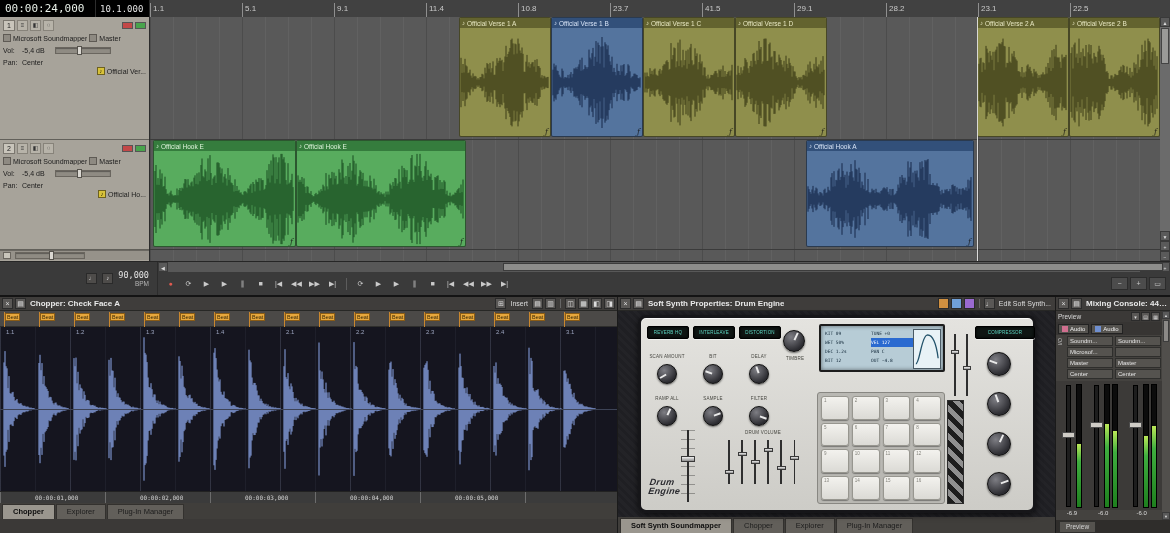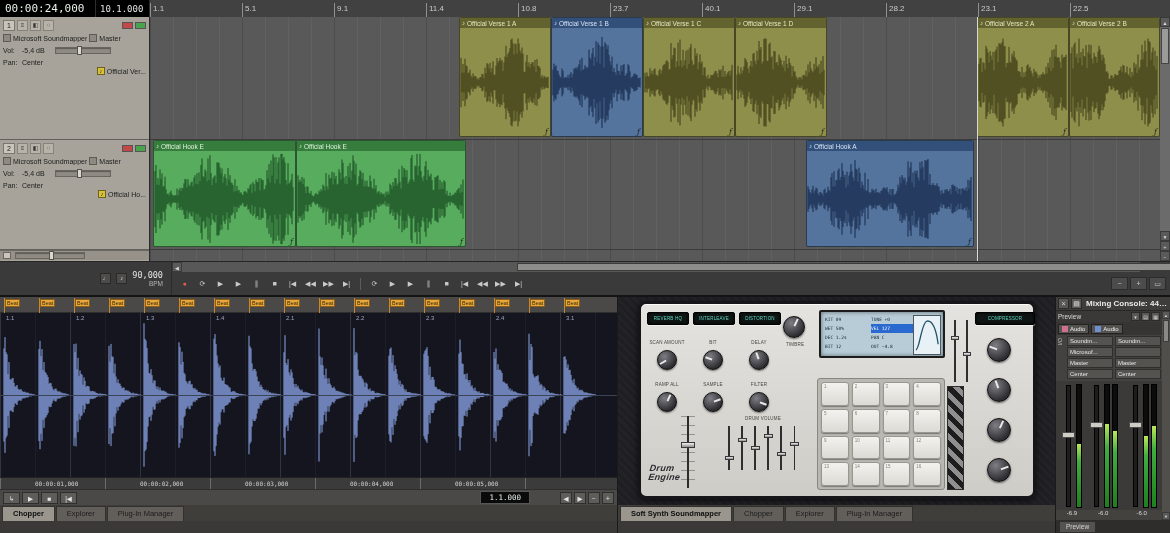--- a/index.html
+++ b/index.html
@@ -74,21 +74,21 @@
   #playhead{position:absolute;top:0;bottom:0;width:1px;background:#f2f2f2;opacity:.85;}
 
   
   #vscroll{width:10px;background:#6b6b6b;display:flex;flex-direction:column;align-items:center;}
   .sarr{font-size:5px;color:#ddd;width:10px;height:10px;text-align:center;line-height:10px;
         background:#5a5a5a;border:1px solid #3a3a3a;flex:none;}
   #vthumb{width:8px;height:36px;background:#9a9a98;border:1px solid #444;margin-top:1px;}
   .vfill{flex:1;}
 
   #botrow{height:34px;display:flex;background:#3a3a3a;border-top:1px solid #262626;}
-  #bpmcell{width:172px;display:flex;align-items:center;justify-content:flex-end;gap:5px;
+  #bpmcell{width:158px;display:flex;align-items:center;justify-content:flex-end;gap:5px;
            padding-right:8px;border-right:1px solid #2c2c2c;}
   #bpmcell .tico{background:#4e4c4a;border-color:#2a2a2a;color:#ddd;}
   #bpmbox{text-align:right;}
   #bpmval{font-size:8.5px;color:#e4e4e4;font-family:"DejaVu Sans Mono",monospace;}
   #bpmunit{font-size:6.5px;color:#b5b5b5;}
   #rightcol{flex:1;display:flex;flex-direction:column;}
   #hscroll{height:10px;background:#4a4a4a;display:flex;align-items:stretch;}
   #htrack{flex:1;position:relative;background:#585858;}
   #hthumb{position:absolute;left:335px;width:660px;top:1px;bottom:1px;background:#8d8d8b;border:1px solid #3c3c3c;}
   #transportbar{height:24px;display:flex;align-items:center;background:#3a3a3a;padding:0 4px;}
@@ -246,21 +246,21 @@
     <div id="topbar">
       <div id="tc">00:00:24,000</div>
       <div id="bp">10.1.000</div>
       <div id="ruler">
           <span class="rmark" style="left: 0px;">1.1</span>
           <span class="rmark" style="left: 92px;">5.1</span>
           <span class="rmark" style="left: 184px;">9.1</span>
           <span class="rmark" style="left: 276px;">11.4</span>
           <span class="rmark" style="left: 368px;">10.8</span>
           <span class="rmark" style="left: 460px;">23.7</span>
-          <span class="rmark" style="left: 552px;">40.1</span>
+          <span class="rmark" style="left: 552px;">41.5</span>
           <span class="rmark" style="left: 644px;">29.1</span>
           <span class="rmark" style="left: 736px;">28.2</span>
           <span class="rmark" style="left: 828px;">23.1</span>
           <span class="rmark" style="left: 920px;">22.5</span>
         </div>
     </div>
 
     <div id="mid">
       <div id="headers">
 
@@ -514,20 +514,36 @@
               <span class="tbtn">▭</span>
             </span>
         </div>
       </div>
     </div>
   </div>
 
   <div id="bottom">
 
     <div id="chopper">
+      <div class="wtitle">
+        <span class="wchip">×</span>
+        <span class="wchip">▤</span>
+        <span class="wtext">Chopper: Check Face A</span>
+        <span class="wtools">
+          <span class="wchip">⊞</span>
+          <span class="wlabel">Insert</span>
+          <span class="wchip">▤</span>
+          <span class="wchip">▥</span>
+          <span class="wsep"></span>
+          <span class="wchip">◫</span>
+          <span class="wchip">▦</span>
+          <span class="wchip">◧</span>
+          <span class="wchip">◨</span>
+        </span>
+      </div>
       <div id="flagstrip">
           <div class="flag" style="left: 4px;">
             <span class="flaglab">Beat</span>
           </div>
           <div class="flag" style="left: 39px;">
             <span class="flaglab">Beat</span>
           </div>
           <div class="flag" style="left: 74px;">
             <span class="flaglab">Beat</span>
           </div>
@@ -588,42 +604,41 @@
             <path d="M4 35.4V128.6M5 24.1V139.9M6 39.2V124.8M7 41.3V122.7M8 61.1V102.9M9 49.1V114.9M10 66.1V97.9M11 67.0V97.0M12 65.5V98.5M13 64.9V99.1M14 69.9V94.1M15 73.8V90.2M16 73.1V90.9M17 72.0V92.0M18 75.7V88.3M19 76.8V87.2M20 76.5V87.5M21 76.2V87.8M22 77.8V86.2M23 78.9V85.1M24 78.7V85.3M25 78.8V85.2M26 79.8V84.2M27 79.5V84.5M28 79.6V84.4M29 80.4V83.6M30 80.9V83.1M31 80.5V83.5M32 81.2V82.8M33 81.1V82.9M34 81.1V82.9M39 36.0V128.0M40 27.8V136.2M41 43.2V120.8M42 36.1V127.9M43 57.1V106.9M44 49.1V114.9M45 58.7V105.3M46 60.1V103.9M47 61.9V102.1M48 64.0V100.0M49 70.7V93.3M50 69.8V94.2M51 70.2V93.8M52 73.6V90.4M53 76.2V87.8M54 77.6V86.4M55 75.8V88.2M56 75.5V88.5M57 77.6V86.4M58 78.8V85.2M59 78.3V85.7M60 78.6V85.4M61 79.6V84.4M62 79.6V84.4M63 80.5V83.5M64 80.2V83.8M65 80.5V83.5M66 80.6V83.4M67 81.2V82.8M68 81.0V83.0M74 31.1V132.9M75 39.2V124.8M76 30.6V133.4M77 56.3V107.7M78 44.8V119.2M79 63.2V100.8M80 57.4V106.6M81 60.8V103.2M82 61.7V102.3M83 71.7V92.3M84 64.3V99.7M85 67.9V96.1M86 74.1V89.9M87 72.9V91.1M88 73.0V91.0M89 73.6V90.4M90 77.7V86.3M91 78.5V85.5M92 78.0V86.0M93 77.9V86.1M94 78.8V85.2M95 78.6V85.4M96 79.8V84.2M97 80.0V84.0M98 80.7V83.3M99 80.9V83.1M100 80.3V83.7M101 80.9V83.1M102 80.8V83.2M103 80.9V83.1M104 81.1V82.9M105 81.2V82.8M106 81.3V82.7M109 32.8V131.2M110 48.7V115.3M111 30.9V133.1M112 43.4V120.6M113 43.8V120.2M114 60.3V103.7M115 50.7V113.3M116 63.5V100.5M117 69.9V94.1M118 66.3V97.7M119 70.3V93.7M120 70.7V93.3M121 73.1V90.9M122 75.3V88.7M123 74.6V89.4M124 74.6V89.4M125 77.7V86.3M126 76.9V87.1M127 77.8V86.2M128 77.5V86.5M129 78.4V85.6M130 79.0V85.0M131 80.1V83.9M132 80.5V83.5M133 79.6V84.4M134 80.5V83.5M135 80.6V83.4M136 80.7V83.3M137 80.7V83.3M138 81.0V83.0M140 81.2V82.8M144 10.3V153.7M145 25.9V138.1M146 27.6V136.4M147 35.1V128.9M148 50.5V113.5M149 60.0V104.0M150 60.7V103.3M151 56.2V107.8M152 62.2V101.8M153 70.2V93.8M154 67.4V96.6M155 67.5V96.5M156 73.4V90.6M157 76.0V88.0M158 73.5V90.5M159 77.2V86.8M160 74.6V89.4M161 77.2V86.8M162 78.1V85.9M163 77.5V86.5M164 77.8V86.2M165 78.6V85.4M166 78.8V85.2M167 80.1V83.9M168 80.6V83.4M169 80.7V83.3M170 80.9V83.1M171 81.2V82.8M172 80.9V83.1M173 81.1V82.9M175 81.2V82.8M179 29.3V134.7M180 34.0V130.0M181 51.5V112.5M182 38.7V125.3M183 48.9V115.1M184 59.8V104.2M185 61.3V102.7M186 68.0V96.0M187 69.3V94.7M188 71.1V92.9M189 68.2V95.8M190 67.7V96.3M191 71.6V92.4M192 71.2V92.8M193 74.8V89.2M194 76.2V87.8M195 74.9V89.1M196 76.9V87.1M197 76.7V87.3M198 79.0V85.0M199 78.9V85.1M200 79.0V85.0M201 80.2V83.8M202 79.8V84.2M203 80.7V83.3M204 80.3V83.7M205 80.4V83.6M206 80.8V83.2M207 81.2V82.8M208 81.2V82.8M209 81.2V82.8M214 25.7V138.3M215 21.1V142.9M216 31.1V132.9M217 42.5V121.5M218 50.5V113.5M219 54.5V109.5M220 52.4V111.6M221 64.8V99.2M222 67.5V96.5M223 67.9V96.1M224 64.5V99.5M225 71.0V93.0M226 71.6V92.4M227 71.9V92.1M228 72.7V91.3M229 74.5V89.5M230 74.5V89.5M231 78.7V85.3M232 79.0V85.0M233 77.9V86.1M234 78.2V85.8M235 78.6V85.4M236 79.7V84.3M237 80.1V83.9M238 80.2V83.8M239 80.8V83.2M240 80.9V83.1M241 80.8V83.2M242 81.1V82.9M243 81.1V82.9M245 81.2V82.8M249 22.7V141.3M250 33.4V130.6M251 35.3V128.7M252 50.5V113.5M253 57.8V106.2M254 55.9V108.1M255 56.0V108.0M256 58.2V105.8M257 63.5V100.5M258 68.4V95.6M259 68.4V95.6M260 73.9V90.1M261 71.7V92.3M262 73.9V90.1M263 76.2V87.8M264 76.6V87.4M265 77.7V86.3M266 76.7V87.3M267 79.0V85.0M268 77.4V86.6M269 79.7V84.3M270 79.1V84.9M271 79.8V84.2M272 80.6V83.4M273 79.8V84.2M274 80.9V83.1M275 80.4V83.6M276 80.6V83.4M277 81.1V82.9M278 80.9V83.1M279 81.2V82.8M280 81.1V82.9M284 39.2V124.8M285 22.2V141.8M286 50.1V113.9M287 52.0V112.0M288 46.1V117.9M289 59.3V104.7M290 62.3V101.7M291 56.4V107.6M292 59.4V104.6M293 65.0V99.0M294 71.1V92.9M295 74.3V89.7M296 70.9V93.1M297 74.3V89.7M298 72.7V91.3M299 75.6V88.4M300 76.6V87.4M301 77.8V86.2M302 76.6V87.4M303 78.9V85.1M304 79.6V84.4M305 78.8V85.2M306 79.4V84.6M307 79.3V84.7M308 79.9V84.1M309 80.0V84.0M310 80.5V83.5M311 80.9V83.1M312 81.1V82.9M313 81.0V83.0M314 81.3V82.7M315 81.2V82.8M319 15.5V148.5M320 43.4V120.6M321 51.9V112.1M322 44.5V119.5M323 52.4V111.6M324 62.0V102.0M325 65.5V98.5M326 55.6V108.4M327 65.4V98.6M328 70.9V93.1M329 65.3V98.7M330 70.5V93.5M331 72.2V91.8M332 74.7V89.3M333 75.1V88.9M334 73.7V90.3M335 75.8V88.2M336 77.9V86.1M337 77.7V86.3M338 77.9V86.1M339 78.9V85.1M340 78.5V85.5M341 79.2V84.8M342 79.7V84.3M343 79.6V84.4M344 80.4V83.6M345 80.4V83.6M346 80.9V83.1M347 81.0V83.0M348 81.1V82.9M349 81.1V82.9M351 81.3V82.7M354 15.1V148.9M355 42.1V121.9M356 38.9V125.1M357 40.2V123.8M358 56.6V107.4M359 62.8V101.2M360 62.7V101.3M361 62.9V101.1M362 65.0V99.0M363 66.6V97.4M364 69.5V94.5M365 74.0V90.0M366 69.5V94.5M367 70.7V93.3M368 76.0V88.0M369 77.2V86.8M370 75.4V88.6M371 78.4V85.6M372 77.7V86.3M373 77.7V86.3M374 78.2V85.8M375 79.9V84.1M376 80.3V83.7M377 79.6V84.4M378 80.0V84.0M379 80.0V84.0M380 80.7V83.3M381 80.6V83.4M382 81.1V82.9M383 81.1V82.9M384 81.1V82.9M385 81.3V82.7M389 42.6V121.4M390 35.9V128.1M391 34.6V129.4M392 49.7V114.3M393 42.1V121.9M394 58.2V105.8M395 52.2V111.8M396 56.0V108.0M397 60.8V103.2M398 66.4V97.6M399 71.6V92.4M400 67.7V96.3M401 73.6V90.4M402 70.8V93.2M403 72.1V91.9M404 75.8V88.2M405 78.2V85.8M406 76.5V87.5M407 78.9V85.1M408 79.1V84.9M409 79.0V85.0M410 79.3V84.7M411 79.8V84.2M412 80.5V83.5M413 79.9V84.1M414 80.8V83.2M415 80.2V83.8M416 80.7V83.3M417 80.7V83.3M418 80.9V83.1M419 81.1V82.9M420 81.2V82.8M424 40.7V123.3M425 37.9V126.1M426 36.3V127.7M427 34.2V129.8M428 42.8V121.2M429 62.1V101.9M430 53.7V110.3M431 66.7V97.3M432 63.9V100.1M433 64.0V100.0M434 66.7V97.3M435 73.9V90.1M436 73.7V90.3M437 75.4V88.6M438 76.9V87.1M439 76.2V87.8M440 76.5V87.5M441 78.1V85.9M442 78.2V85.8M443 78.5V85.5M444 78.9V85.1M445 80.1V83.9M446 79.7V84.3M447 80.4V83.6M448 80.6V83.4M449 80.1V83.9M450 80.5V83.5M451 80.9V83.1M452 81.0V83.0M454 81.0V83.0M459 40.5V123.5M460 26.6V137.4M461 39.1V124.9M462 50.5V113.5M463 50.9V113.1M464 61.4V102.6M465 61.1V102.9M466 66.2V97.8M467 60.4V103.6M468 66.9V97.1M469 69.4V94.6M470 67.0V97.0M471 73.5V90.5M472 72.3V91.7M473 75.2V88.8M474 77.6V86.4M475 74.7V89.3M476 77.8V86.2M477 78.4V85.6M478 79.5V84.5M479 78.3V85.7M480 79.9V84.1M481 80.0V84.0M482 79.9V84.1M483 79.9V84.1M484 80.6V83.4M485 81.1V82.9M486 81.1V82.9M487 80.7V83.3M488 81.0V83.0M489 81.3V82.7M494 39.0V125.0M495 45.6V118.4M496 35.4V128.6M497 56.9V107.1M498 51.2V112.8M499 56.9V107.1M500 56.5V107.5M501 57.9V106.1M502 60.0V104.0M503 68.9V95.1M504 68.7V95.3M505 70.0V94.0M506 70.8V93.2M507 70.6V93.4M508 73.3V90.7M509 76.8V87.2M510 75.3V88.7M511 78.2V85.8M512 76.6V87.4M513 78.4V85.6M514 78.7V85.3M515 78.4V85.6M516 79.1V84.9M517 79.8V84.2M518 80.2V83.8M519 80.4V83.6M520 80.6V83.4M521 80.5V83.5M522 81.1V82.9M523 80.9V83.1M524 81.3V82.7M525 81.2V82.8M526 81.3V82.7M529 20.7V143.3M530 47.1V116.9M531 30.9V133.1M532 33.9V130.1M533 60.9V103.1M534 63.6V100.4M535 64.9V99.1M536 63.2V100.8M537 63.2V100.8M538 62.2V101.8M539 68.7V95.3M540 72.4V91.6M541 70.8V93.2M542 72.3V91.7M543 76.6V87.4M544 73.5V90.5M545 75.1V88.9M546 78.3V85.7M547 77.3V86.7M548 77.2V86.8M549 78.9V85.1M550 80.1V83.9M551 79.9V84.1M552 79.7V84.3M553 80.5V83.5M554 80.2V83.8M555 81.0V83.0M556 80.9V83.1M557 81.1V82.9M558 80.9V83.1M560 81.3V82.7M561 81.3V82.7M564 43.8V120.2M565 43.4V120.6M566 46.5V117.5M567 54.8V109.2M568 51.4V112.6M569 57.2V106.8M570 56.8V107.2M571 61.9V102.1M572 67.3V96.7M573 70.2V93.8M574 65.8V98.2M575 71.8V92.2M576 73.1V90.9M577 75.6V88.4M578 74.7V89.3M579 77.5V86.5M580 76.7V87.3M581 77.5V86.5M582 76.8V87.2M583 78.3V85.7M584 79.2V84.8M585 79.6V84.4M586 79.4V84.6M587 79.6V84.4M588 80.1V83.9M589 80.4V83.6M590 80.3V83.7M591 80.7V83.3M592 80.8V83.2M593 81.1V82.9M594 81.2V82.8M595 81.2V82.8" stroke="#8ba6e8" stroke-width="1"></path>
           </svg>
         </div>
       <div id="choptr">
           <span class="tlabel" style="left: 35px;">00:00:01,000</span>
           <span class="tlabel" style="left: 140px;">00:00:02,000</span>
           <span class="tlabel" style="left: 245px;">00:00:03,000</span>
           <span class="tlabel" style="left: 350px;">00:00:04,000</span>
           <span class="tlabel" style="left: 455px;">00:00:05,000</span>
         </div>
-      <div id="chopbar">
-        <span id="chopbtns" style="display:flex;gap:2px">
-            <span class="cbtn">↳</span>
-            <span class="cbtn">▶</span>
-            <span class="cbtn">■</span>
-            <span class="cbtn">|◀</span>
-          </span>
-        <span class="flex1"></span>
-        <span id="chopreadout">1.1.000</span>
-        <span class="cbtn sm">◀</span>
-        <span class="cbtn sm">▶</span>
-        <span class="cbtn sm">−</span>
-        <span class="cbtn sm">+</span>
-      </div>
       <div class="tabstrip" id="choptabs">
           <span class="tab active">Chopper</span>
           <span class="tab">Explorer</span>
           <span class="tab">Plug-In Manager</span>
         </div>
     </div>
 
     <div id="synth">
+      <div class="wtitle">
+        <span class="wchip">×</span>
+        <span class="wchip">▤</span>
+        <span class="wtext">Soft Synth Properties: Drum Engine</span>
+        <span class="wtools">
+          <span class="wchip c1"></span>
+          <span class="wchip c2"></span>
+          <span class="wchip c3"></span>
+          <span class="wsep"></span>
+          <span class="wchip">♩</span>
+          <span class="wlabel">Edit Soft Synth...</span>
+        </span>
+      </div>
       <div id="synthbody">
         <div id="plugin">
           <div id="lcd">
             <div id="lcdl">
                 <div>KIT 09</div>
                 <div>WET 50%</div>
                 <div>DEC 1.2s</div>
                 <div>BIT 12</div>
               </div>
             <div id="lcdr">

